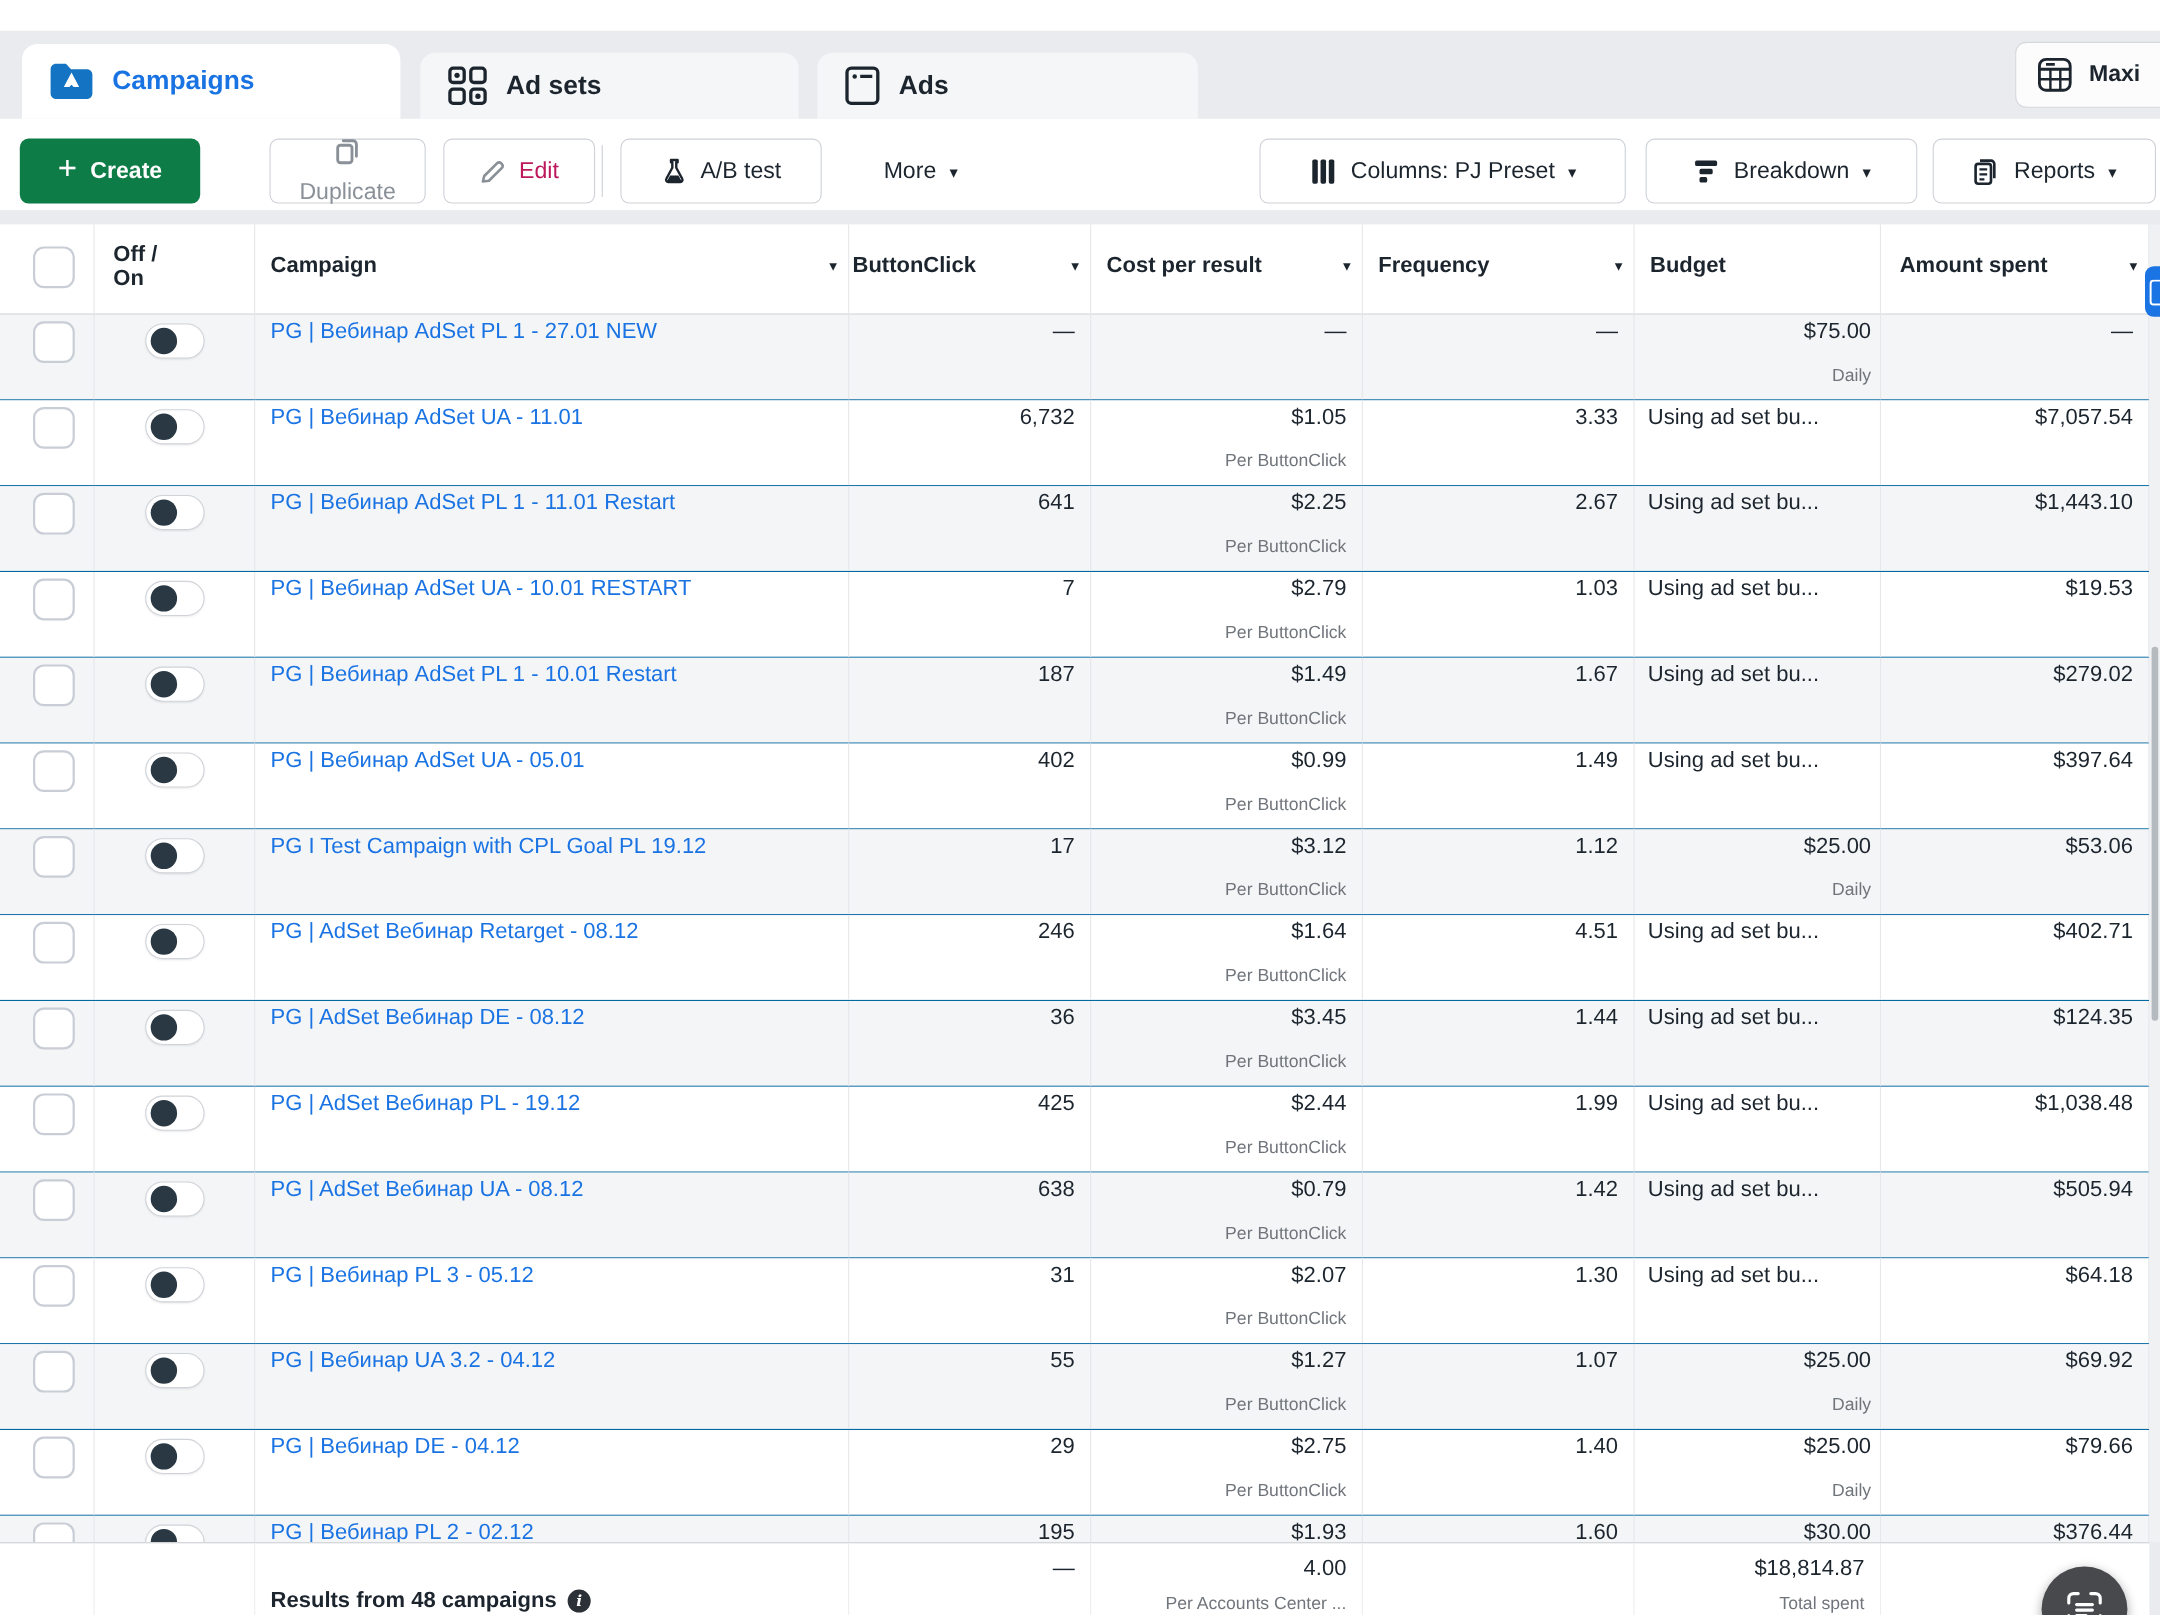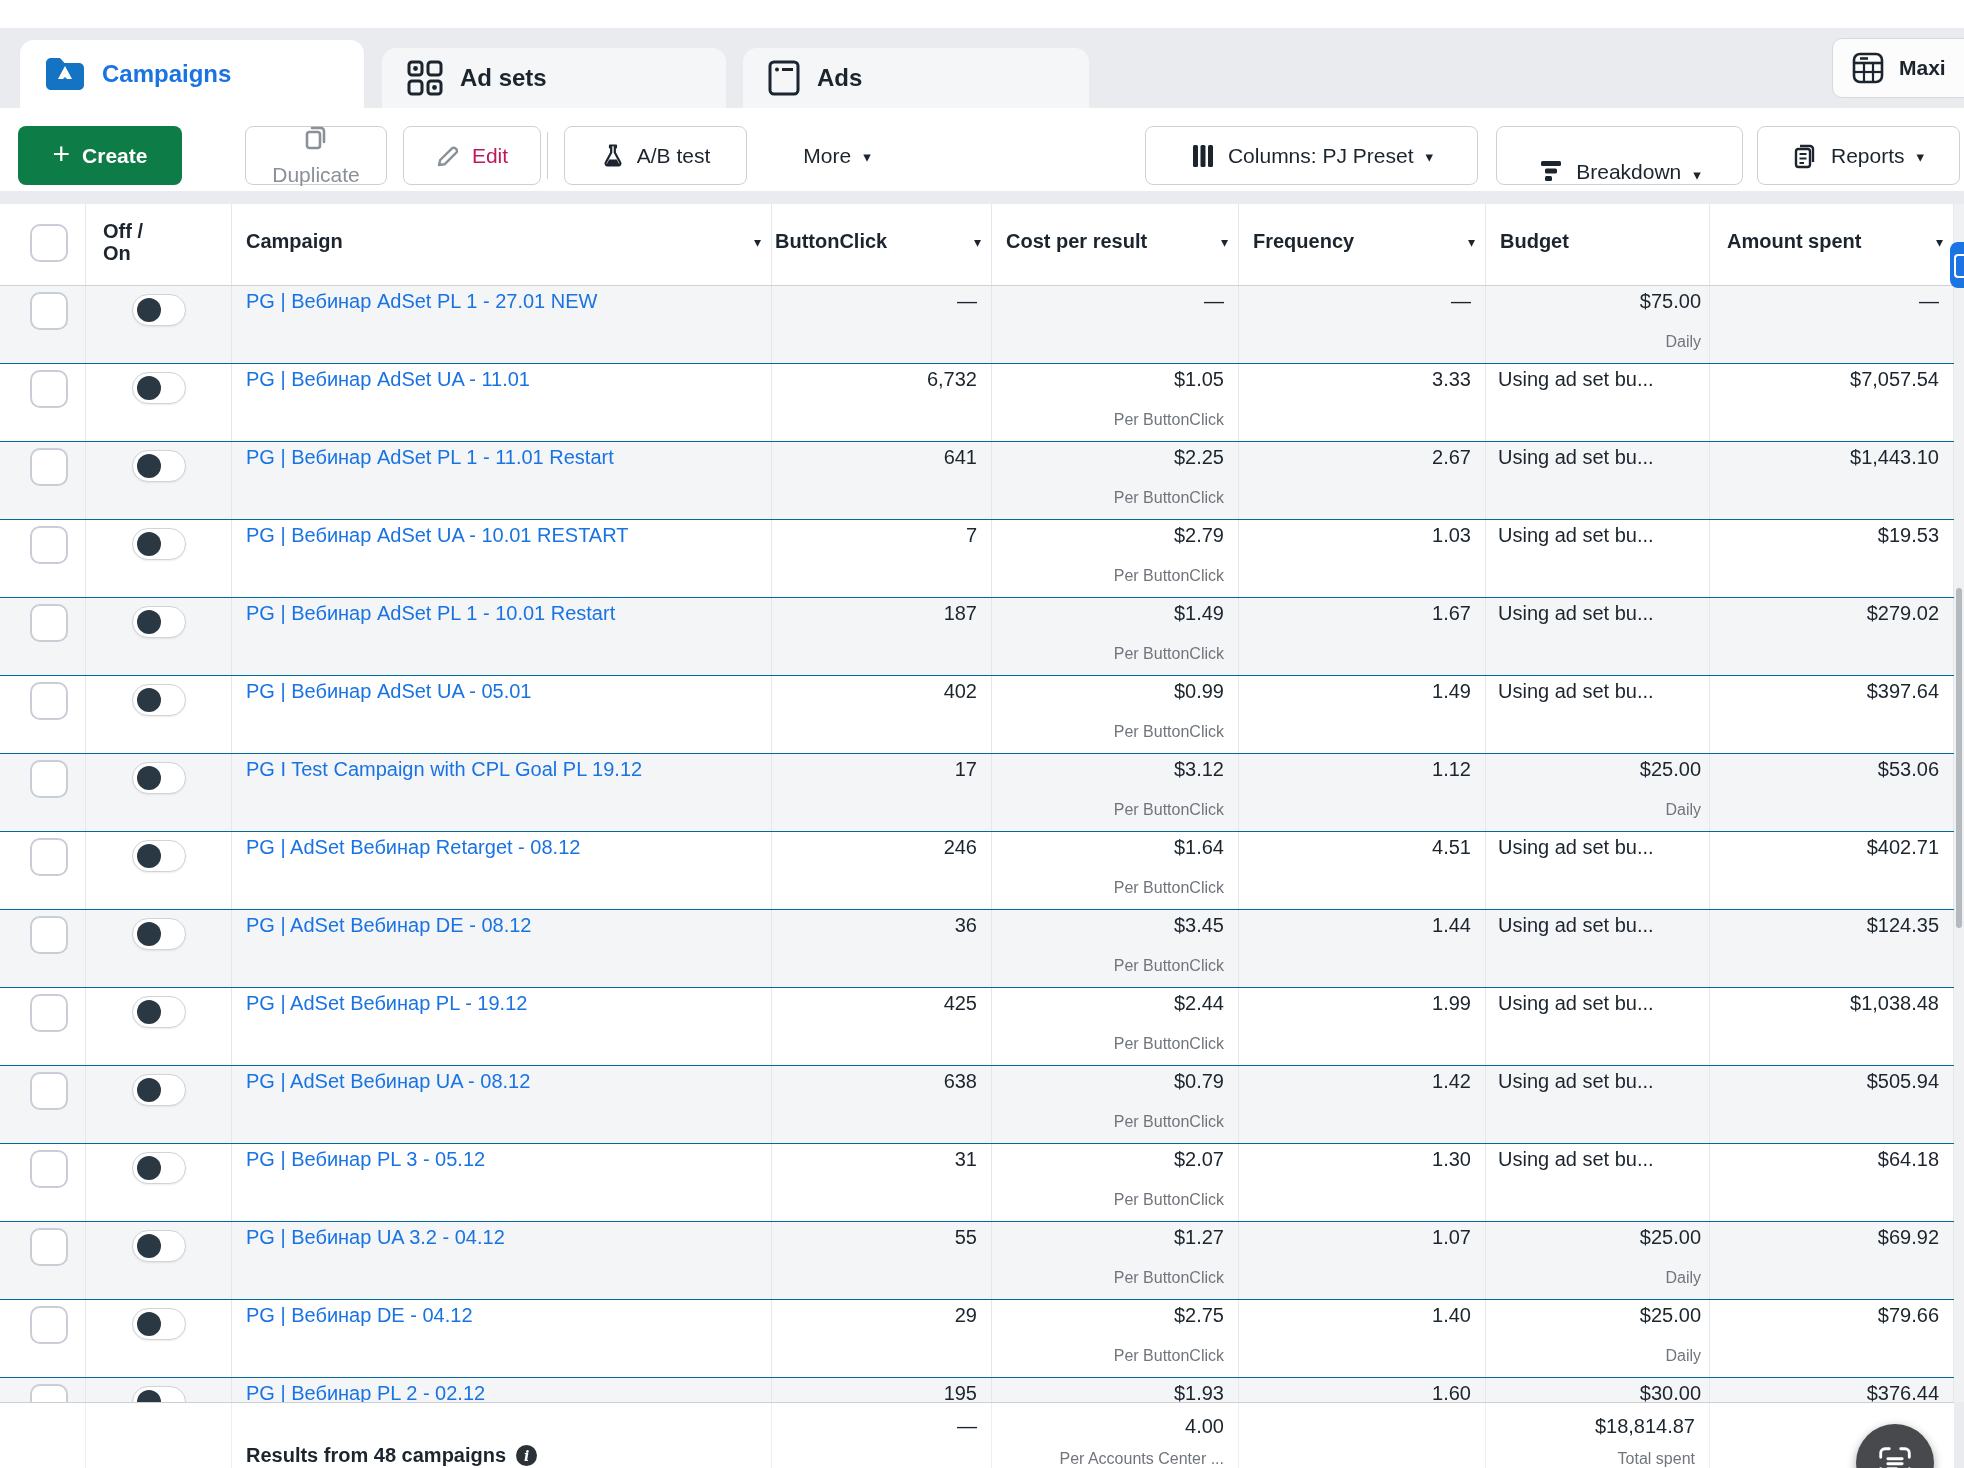--- a/index.html
+++ b/index.html
@@ -20,21 +20,21 @@
   .tbtn{position:absolute;top:18px;height:59px;border:1px solid #cdd1d6;border-radius:8px;background:#fff;
         display:flex;align-items:center;justify-content:center;gap:12px;font-size:21px;box-sizing:border-box;cursor:pointer;}
   #btn-create{left:18px;width:164px;background:#0e7c46;border:none;color:#fff;font-weight:600;}
   #btn-create .plus{font-size:30px;font-weight:400;line-height:1;margin-top:-3px;}
   #btn-duplicate{left:245px;width:142px;color:#8a9097;flex-direction:column;}
   #btn-edit{left:403px;width:138px;color:#be185d;}
   #toolbar-sep{position:absolute;left:547px;top:24px;width:1px;height:47px;background:#ccd0d5;}
   #btn-abtest{left:564px;width:183px;color:#1c252e;}
   #btn-more{left:787px;width:100px;border:none;color:#1c252e;}
   #btn-columns{left:1145px;width:333px;color:#1c252e;}
-  #btn-breakdown{left:1496px;width:247px;color:#1c252e;align-items:flex-end;}
+  #btn-breakdown{left:1496px;width:247px;color:#1c252e;}
   #btn-reports{left:1757px;width:203px;color:#1c252e;}
   .caret{font-size:15px;color:#1c252e;margin-top:3px;font-family:"DejaVu Sans",sans-serif;}
   
   .tgrid{display:grid;grid-template-columns:86px 146px 540px 220px 247px 247px 224px 244px;}
   #thead{position:absolute;left:0;top:176px;width:1954px;height:82px;background:#fff;
          border-bottom:1px solid #ced1d5;box-sizing:border-box;}
   #thead .hcell{position:relative;border-right:1px solid #e5e7ea;box-sizing:border-box;
                 font-size:20px;font-weight:700;padding:26px 0 0 14px;}
   #thead .hcell .hcaret{position:absolute;right:10px;top:30px;font-size:14px;font-family:"DejaVu Sans",sans-serif;}
   #h-offon{padding-top:16px!important;padding-left:17px!important;line-height:22px;}

